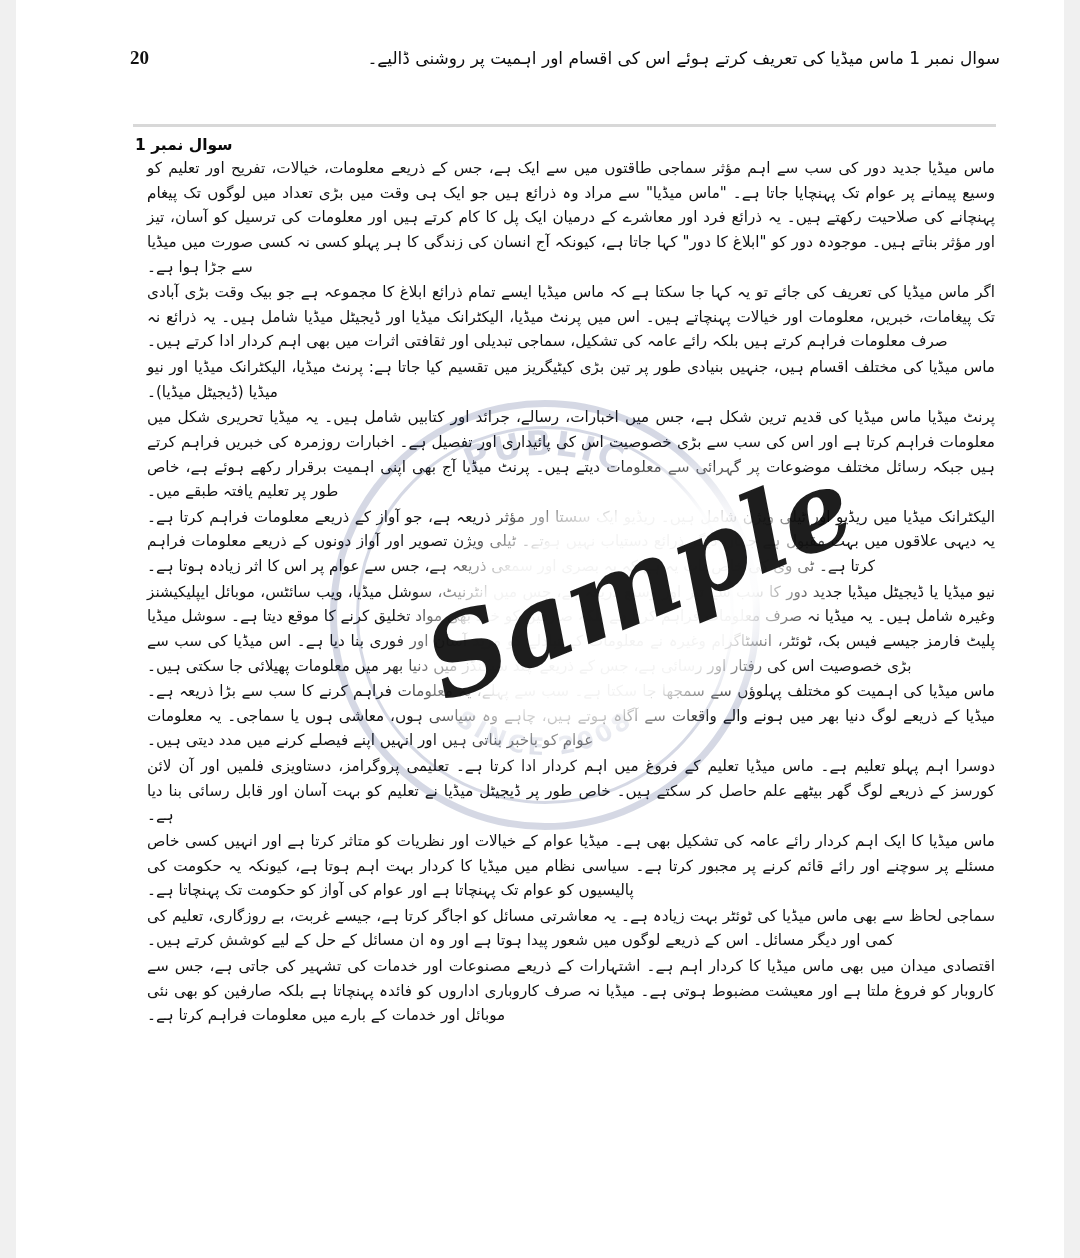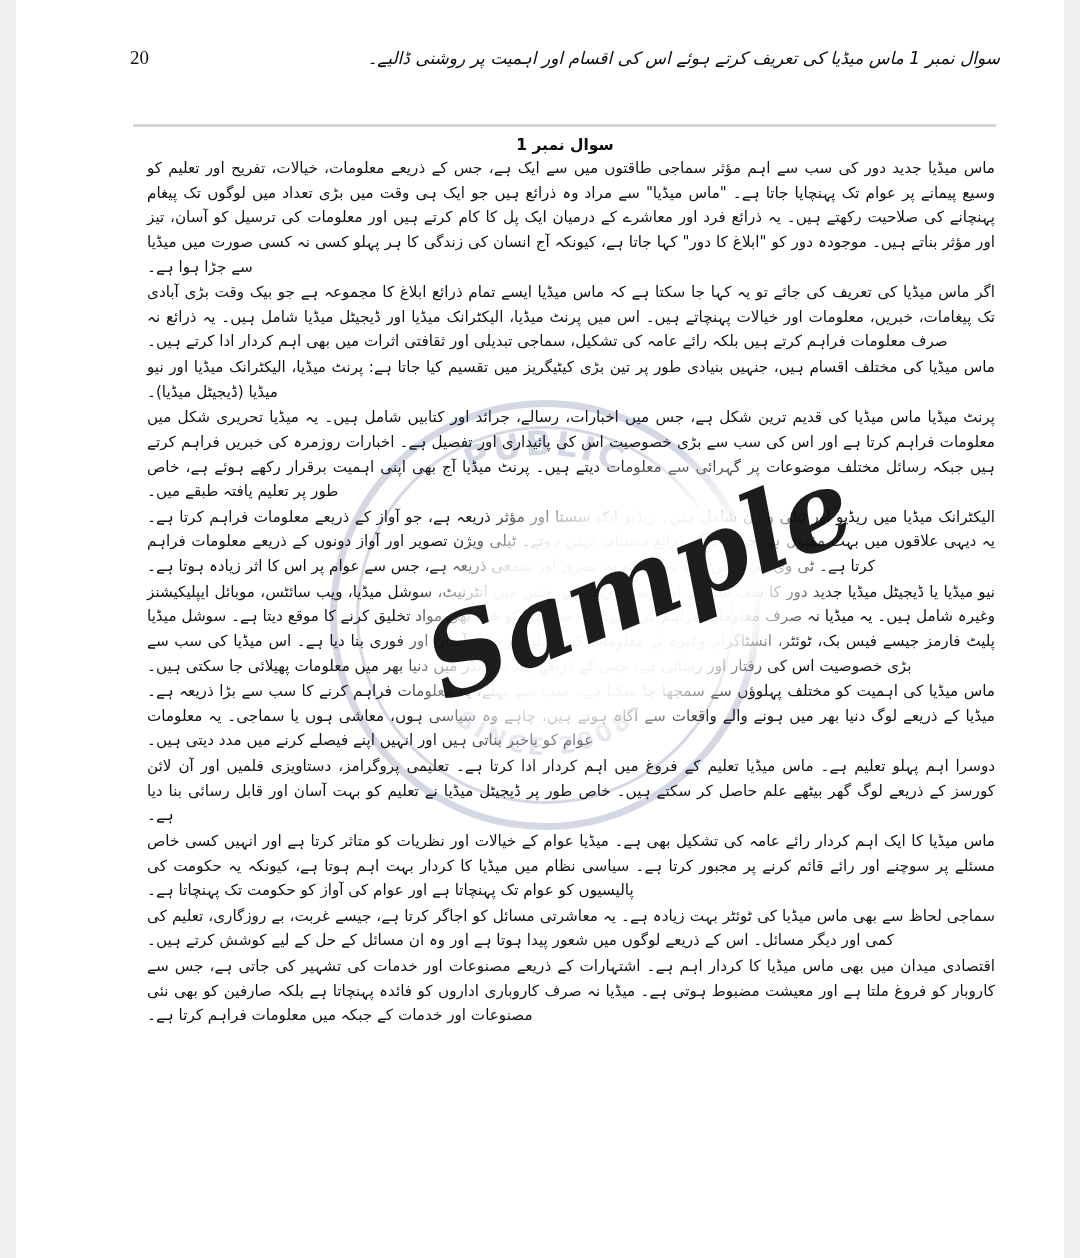--- a/index.html
+++ b/index.html
@@ -36,27 +36,27 @@
     display: flex;
     align-items: center;
     justify-content: space-between;
     direction: rtl;
   }
   .header-title {
     font-size: 17px;
     color: #0c0c0c;
     white-space: nowrap;
     font-family: "DejaVu Sans", sans-serif;
-    font-style: italic;
   }
   .header-page-no {
     font-size: 19px;
     color: #111;
     font-family: "Liberation Serif", serif;
     direction: ltr;
+    font-weight: bold;
   }
   .rule {
     position: absolute;
     top: 124px;
     left: 133px;
     right: 84px;
     height: 3px;
     background: #d8d8d8;
   }
 
@@ -68,21 +68,21 @@
     right: 85px;
     bottom: 8px;
     direction: rtl;
     text-align: justify;
   }
   .q-label {
     font-size: 15.5px;
     font-weight: bold;
     color: #0b0b0b;
     margin: 0 0 2px 0;
-    text-align: center;
+    text-align: left;
   }
   .q-title {
     font-size: 16px;
     font-weight: bold;
     color: #0b0b0b;
     margin: 0 0 6px 0;
     text-align: right;
     line-height: 1.5;
   }
   .para {
@@ -173,21 +173,21 @@
     <p class="para">ماس میڈیا جدید دور کی سب سے اہم مؤثر سماجی طاقتوں میں سے ایک ہے، جس کے ذریعے معلومات، خیالات، تفریح اور تعلیم کو وسیع پیمانے پر عوام تک پہنچایا جاتا ہے۔ "ماس میڈیا" سے مراد وہ ذرائع ہیں جو ایک ہی وقت میں بڑی تعداد میں لوگوں تک پیغام پہنچانے کی صلاحیت رکھتے ہیں۔ یہ ذرائع فرد اور معاشرے کے درمیان ایک پل کا کام کرتے ہیں اور معلومات کی ترسیل کو آسان، تیز اور مؤثر بناتے ہیں۔ موجودہ دور کو "ابلاغ کا دور" کہا جاتا ہے، کیونکہ آج انسان کی زندگی کا ہر پہلو کسی نہ کسی صورت میں میڈیا سے جڑا ہوا ہے۔</p>
     <p class="para">اگر ماس میڈیا کی تعریف کی جائے تو یہ کہا جا سکتا ہے کہ ماس میڈیا ایسے تمام ذرائع ابلاغ کا مجموعہ ہے جو بیک وقت بڑی آبادی تک پیغامات، خبریں، معلومات اور خیالات پہنچاتے ہیں۔ اس میں پرنٹ میڈیا، الیکٹرانک میڈیا اور ڈیجیٹل میڈیا شامل ہیں۔ یہ ذرائع نہ صرف معلومات فراہم کرتے ہیں بلکہ رائے عامہ کی تشکیل، سماجی تبدیلی اور ثقافتی اثرات میں بھی اہم کردار ادا کرتے ہیں۔</p>
     <p class="para">ماس میڈیا کی مختلف اقسام ہیں، جنہیں بنیادی طور پر تین بڑی کیٹیگریز میں تقسیم کیا جاتا ہے: پرنٹ میڈیا، الیکٹرانک میڈیا اور نیو میڈیا (ڈیجیٹل میڈیا)۔</p>
     <p class="para">پرنٹ میڈیا ماس میڈیا کی قدیم ترین شکل ہے، جس میں اخبارات، رسالے، جرائد اور کتابیں شامل ہیں۔ یہ میڈیا تحریری شکل میں معلومات فراہم کرتا ہے اور اس کی سب سے بڑی خصوصیت اس کی پائیداری اور تفصیل ہے۔ اخبارات روزمرہ کی خبریں فراہم کرتے ہیں جبکہ رسائل مختلف موضوعات پر گہرائی سے معلومات دیتے ہیں۔ پرنٹ میڈیا آج بھی اپنی اہمیت برقرار رکھے ہوئے ہے، خاص طور پر تعلیم یافتہ طبقے میں۔</p>
     <p class="para">الیکٹرانک میڈیا میں ریڈیو اور ٹیلی ویژن شامل ہیں۔ ریڈیو ایک سستا اور مؤثر ذریعہ ہے، جو آواز کے ذریعے معلومات فراہم کرتا ہے۔ یہ دیہی علاقوں میں بہت مقبول ہے جہاں دیگر ذرائع دستیاب نہیں ہوتے۔ ٹیلی ویژن تصویر اور آواز دونوں کے ذریعے معلومات فراہم کرتا ہے۔ ٹی وی کی خاص بات یہ ہے کہ یہ بصری اور سمعی ذریعہ ہے، جس سے عوام پر اس کا اثر زیادہ ہوتا ہے۔</p>
     <p class="para">نیو میڈیا یا ڈیجیٹل میڈیا جدید دور کا سب سے تیز اور وسیع ذریعہ ہے، جس میں انٹرنیٹ، سوشل میڈیا، ویب سائٹس، موبائل ایپلیکیشنز وغیرہ شامل ہیں۔ یہ میڈیا نہ صرف معلومات فراہم کرتا ہے بلکہ صارفین کو خود بھی مواد تخلیق کرنے کا موقع دیتا ہے۔ سوشل میڈیا پلیٹ فارمز جیسے فیس بک، ٹوئٹر، انسٹاگرام وغیرہ نے معلومات کے تبادلے کو مزید آسان اور فوری بنا دیا ہے۔ اس میڈیا کی سب سے بڑی خصوصیت اس کی رفتار اور رسائی ہے، جس کے ذریعے چند سیکنڈز میں دنیا بھر میں معلومات پھیلائی جا سکتی ہیں۔</p>
     <p class="para">ماس میڈیا کی اہمیت کو مختلف پہلوؤں سے سمجھا جا سکتا ہے۔ سب سے پہلے، یہ معلومات فراہم کرنے کا سب سے بڑا ذریعہ ہے۔ میڈیا کے ذریعے لوگ دنیا بھر میں ہونے والے واقعات سے آگاہ ہوتے ہیں، چاہے وہ سیاسی ہوں، معاشی ہوں یا سماجی۔ یہ معلومات عوام کو باخبر بناتی ہیں اور انہیں اپنے فیصلے کرنے میں مدد دیتی ہیں۔</p>
     <p class="para">دوسرا اہم پہلو تعلیم ہے۔ ماس میڈیا تعلیم کے فروغ میں اہم کردار ادا کرتا ہے۔ تعلیمی پروگرامز، دستاویزی فلمیں اور آن لائن کورسز کے ذریعے لوگ گھر بیٹھے علم حاصل کر سکتے ہیں۔ خاص طور پر ڈیجیٹل میڈیا نے تعلیم کو بہت آسان اور قابل رسائی بنا دیا ہے۔</p>
     <p class="para">ماس میڈیا کا ایک اہم کردار رائے عامہ کی تشکیل بھی ہے۔ میڈیا عوام کے خیالات اور نظریات کو متاثر کرتا ہے اور انہیں کسی خاص مسئلے پر سوچنے اور رائے قائم کرنے پر مجبور کرتا ہے۔ سیاسی نظام میں میڈیا کا کردار بہت اہم ہوتا ہے، کیونکہ یہ حکومت کی پالیسیوں کو عوام تک پہنچاتا ہے اور عوام کی آواز کو حکومت تک پہنچاتا ہے۔</p>
     <p class="para">سماجی لحاظ سے بھی ماس میڈیا کی ٹوئٹر بہت زیادہ ہے۔ یہ معاشرتی مسائل کو اجاگر کرتا ہے، جیسے غربت، بے روزگاری، تعلیم کی کمی اور دیگر مسائل۔ اس کے ذریعے لوگوں میں شعور پیدا ہوتا ہے اور وہ ان مسائل کے حل کے لیے کوشش کرتے ہیں۔</p>
-    <p class="para">اقتصادی میدان میں بھی ماس میڈیا کا کردار اہم ہے۔ اشتہارات کے ذریعے مصنوعات اور خدمات کی تشہیر کی جاتی ہے، جس سے کاروبار کو فروغ ملتا ہے اور معیشت مضبوط ہوتی ہے۔ میڈیا نہ صرف کاروباری اداروں کو فائدہ پہنچاتا ہے بلکہ صارفین کو بھی نئی مصنوعات اور خدمات کے جبکہ میں معلومات فراہم کرتا ہے۔</p>
+    <p class="para">اقتصادی میدان میں بھی ماس میڈیا کا کردار اہم ہے۔ اشتہارات کے ذریعے مصنوعات اور خدمات کی تشہیر کی جاتی ہے، جس سے کاروبار کو فروغ ملتا ہے اور معیشت مضبوط ہوتی ہے۔ میڈیا نہ صرف کاروباری اداروں کو فائدہ پہنچاتا ہے بلکہ صارفین کو بھی نئی موبائل اور خدمات کے بارے میں معلومات فراہم کرتا ہے۔</p>
   </div>
 
   <div class="wm-seal">
     <div class="ring"></div>
     <div class="ring2"></div>
     <svg viewBox="0 0 430 430" width="430" height="430">
       <defs>
         <path id="topArc" d="M 55 215 A 160 160 0 0 1 375 215"></path>
         <path id="botArc" d="M 75 215 A 140 140 0 0 0 355 215"></path>
       </defs>

